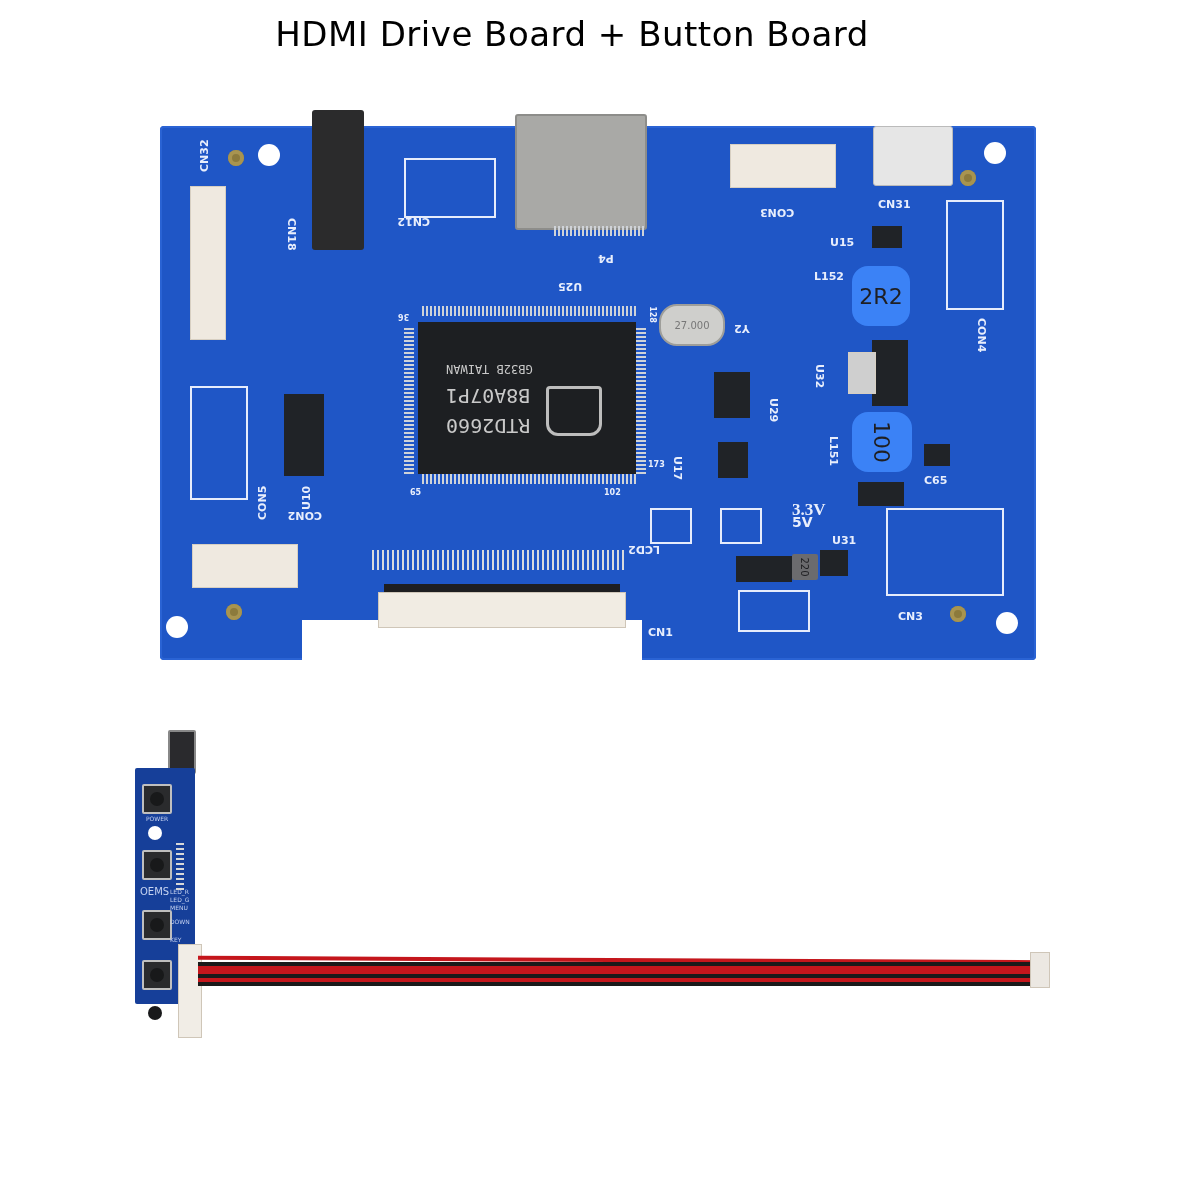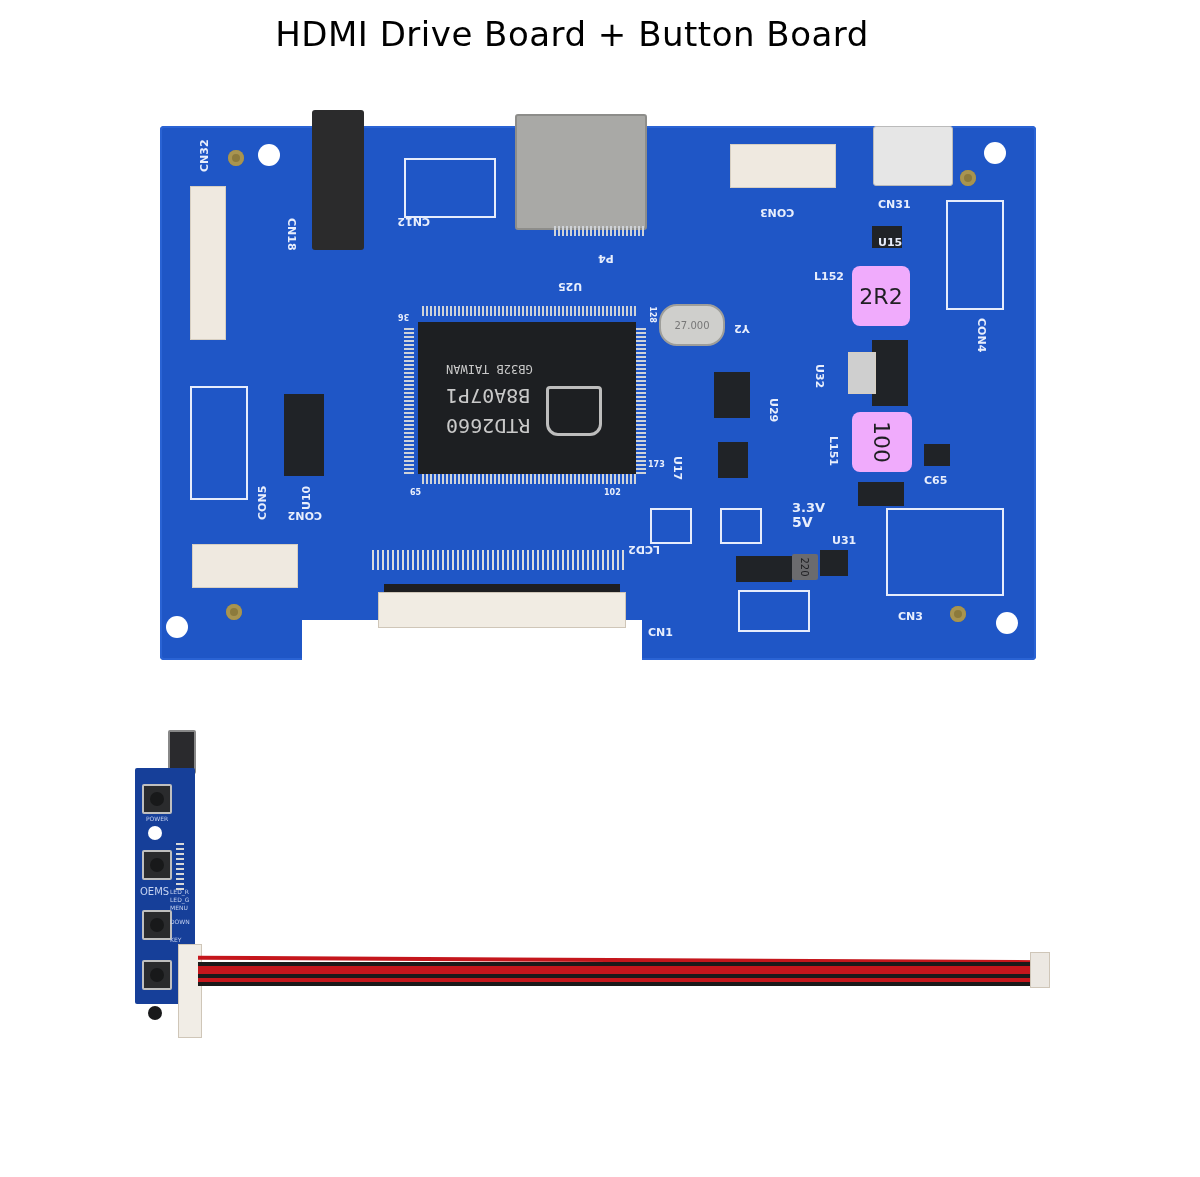--- a/index.html
+++ b/index.html
@@ -15,21 +15,21 @@
   .pad{position:absolute;width:16px;height:16px;border-radius:50%;background:#8c7a3c;box-shadow:inset 0 0 0 4px #a89450;}
   .conn-white{position:absolute;background:#efe9e0;border:1px solid #d7cfc2;}
   .chip{position:absolute;background:#202327;}
   .ic-main{position:absolute;left:418px;top:322px;width:218px;height:152px;background:#1d1f22;}
   .ic-text{position:absolute;color:#c9c9c9;font-family:"DejaVu Sans Mono",monospace;transform:rotate(180deg);white-space:nowrap;}
   .pins-h{position:absolute;height:10px;background:repeating-linear-gradient(90deg,#cfd3d8 0 2px,transparent 2px 4px);}
   .pins-v{position:absolute;width:10px;background:repeating-linear-gradient(0deg,#cfd3d8 0 2px,transparent 2px 4px);}
   .hdmi{position:absolute;left:515px;top:114px;width:128px;height:112px;background:#a9a9a6;border:2px solid #8d8d8a;border-radius:3px;}
   .audio{position:absolute;left:312px;top:110px;width:52px;height:140px;background:#2b2b2c;border-radius:3px;}
   .usb{position:absolute;left:873px;top:126px;width:78px;height:58px;background:#e6e6e6;border:1px solid #bbb;border-radius:3px;}
-  .inductor{position:absolute;background:#f0abfc;border-radius:8px;color:#1f1f22;font-family:"DejaVu Sans",sans-serif;font-size:22px;display:flex;align-items:center;justify-content:center;}
+  .inductor{position:absolute;background:#3b82f6;border-radius:16px;color:#1f1f22;font-family:"DejaVu Sans",sans-serif;font-size:22px;display:flex;align-items:center;justify-content:center;}
   .crystal{position:absolute;left:659px;top:304px;width:62px;height:38px;background:#cfcfcc;border-radius:18px;border:2px solid #9e9e9a;color:#777;font-size:10px;display:flex;align-items:center;justify-content:center;}
   .fpc{position:absolute;left:378px;top:592px;width:246px;height:34px;background:#f1ece3;border:1px solid #cfc6b8;}
   .fpc-top{position:absolute;left:372px;top:550px;width:252px;height:20px;background:repeating-linear-gradient(90deg,#d8dadd 0 2px,#1f56c6 2px 5px);}
   .fpc-dark{position:absolute;left:384px;top:584px;width:236px;height:12px;background:#1e1e20;}
   
   .btnboard{position:absolute;left:135px;top:768px;width:60px;height:236px;background:#163f99;border-radius:2px;}
   .tact{position:absolute;left:142px;width:26px;height:26px;background:#2a2b2d;border:2px solid #bfbfbf;border-radius:2px;}
   .tact::after{content:"";position:absolute;left:6px;top:6px;width:14px;height:14px;border-radius:50%;background:#18191a;}
   .ir{position:absolute;left:168px;top:730px;width:24px;height:40px;background:#2a2a2d;border:2px solid #888;border-radius:2px;}
   .bb-conn{position:absolute;left:178px;top:944px;width:22px;height:92px;background:#f1ede6;border:1px solid #cfc6b8;}
@@ -68,21 +68,21 @@
 <div class="label" style="left:598px;top:252px;transform:rotate(180deg);">P4</div>
 <div class="label" style="left:558px;top:280px;transform:rotate(180deg);">U25</div>
 
 <div class="conn-white" style="left:730px;top:144px;width:104px;height:42px;"></div>
 <div class="label" style="left:760px;top:206px;transform:rotate(180deg);">CON3</div>
 
 <div class="usb"></div>
 <div class="label" style="left:878px;top:198px;">CN31</div>
 
 <div class="chip" style="left:872px;top:226px;width:30px;height:22px;"></div>
-<div class="label" style="left:878px;top:236px;">U15</div>
+<div class="label" style="left:830px;top:236px;">U15</div>
 <div class="inductor" style="left:852px;top:266px;width:58px;height:60px;">2R2</div>
 <div class="label" style="left:814px;top:270px;">L152</div>
 
 <div class="silk" style="left:946px;top:200px;width:54px;height:106px;"></div>
 <div class="label vlabel-r" style="left:988px;top:318px;">CON4</div>
 
 <div class="crystal">27.000</div>
 <div class="label" style="left:734px;top:322px;transform:rotate(180deg);">Y2</div>
 
 <div class="pins-h" style="left:422px;top:306px;width:214px;"></div>
@@ -112,21 +112,21 @@
 
 <div class="inductor" style="left:852px;top:412px;width:60px;height:60px;transform:rotate(90deg);">100</div>
 <div class="label vlabel-r" style="left:840px;top:436px;">L151</div>
 <div class="chip" style="left:924px;top:444px;width:26px;height:22px;"></div>
 <div class="label" style="left:924px;top:474px;">C65</div>
 <div class="chip" style="left:858px;top:482px;width:46px;height:24px;"></div>
 
 <div class="silk" style="left:886px;top:508px;width:114px;height:84px;"></div>
 <div class="label" style="left:898px;top:610px;">CN3</div>
 
-<div class="label" style="left:792px;top:500px;font-size:13px;">3.3V</div>
+<div class="label" style="left:792px;top:500px;font-size:17px;font-family:Liberation Serif, serif;">3.3V</div>
 <div class="label" style="left:792px;top:514px;font-size:14px;">5V</div>
 <div class="label" style="left:832px;top:534px;">U31</div>
 <div class="chip" style="left:820px;top:550px;width:28px;height:26px;"></div>
 <div class="inductor" style="left:792px;top:554px;width:26px;height:26px;font-size:10px;background:#6b6b6e;border-radius:2px;transform:rotate(90deg);">220</div>
 <div class="chip" style="left:736px;top:556px;width:56px;height:26px;"></div>
 <div class="silk" style="left:650px;top:508px;width:38px;height:32px;"></div>
 <div class="silk" style="left:720px;top:508px;width:38px;height:32px;"></div>
 <div class="silk" style="left:738px;top:590px;width:68px;height:38px;"></div>
 
 <div class="silk" style="left:190px;top:386px;width:54px;height:110px;"></div>

